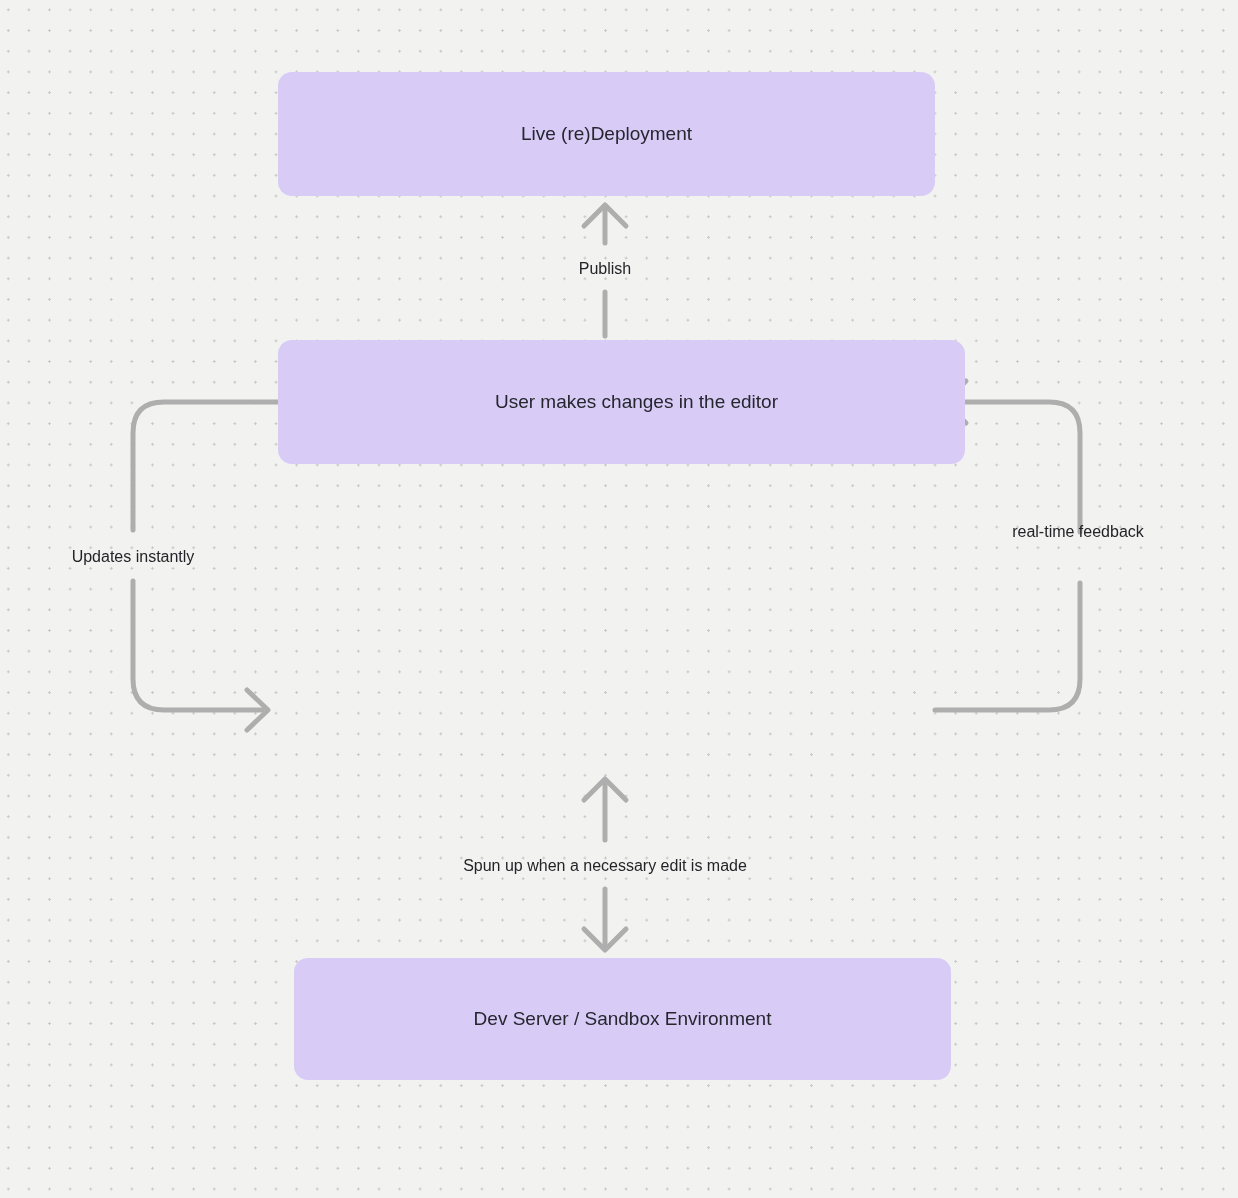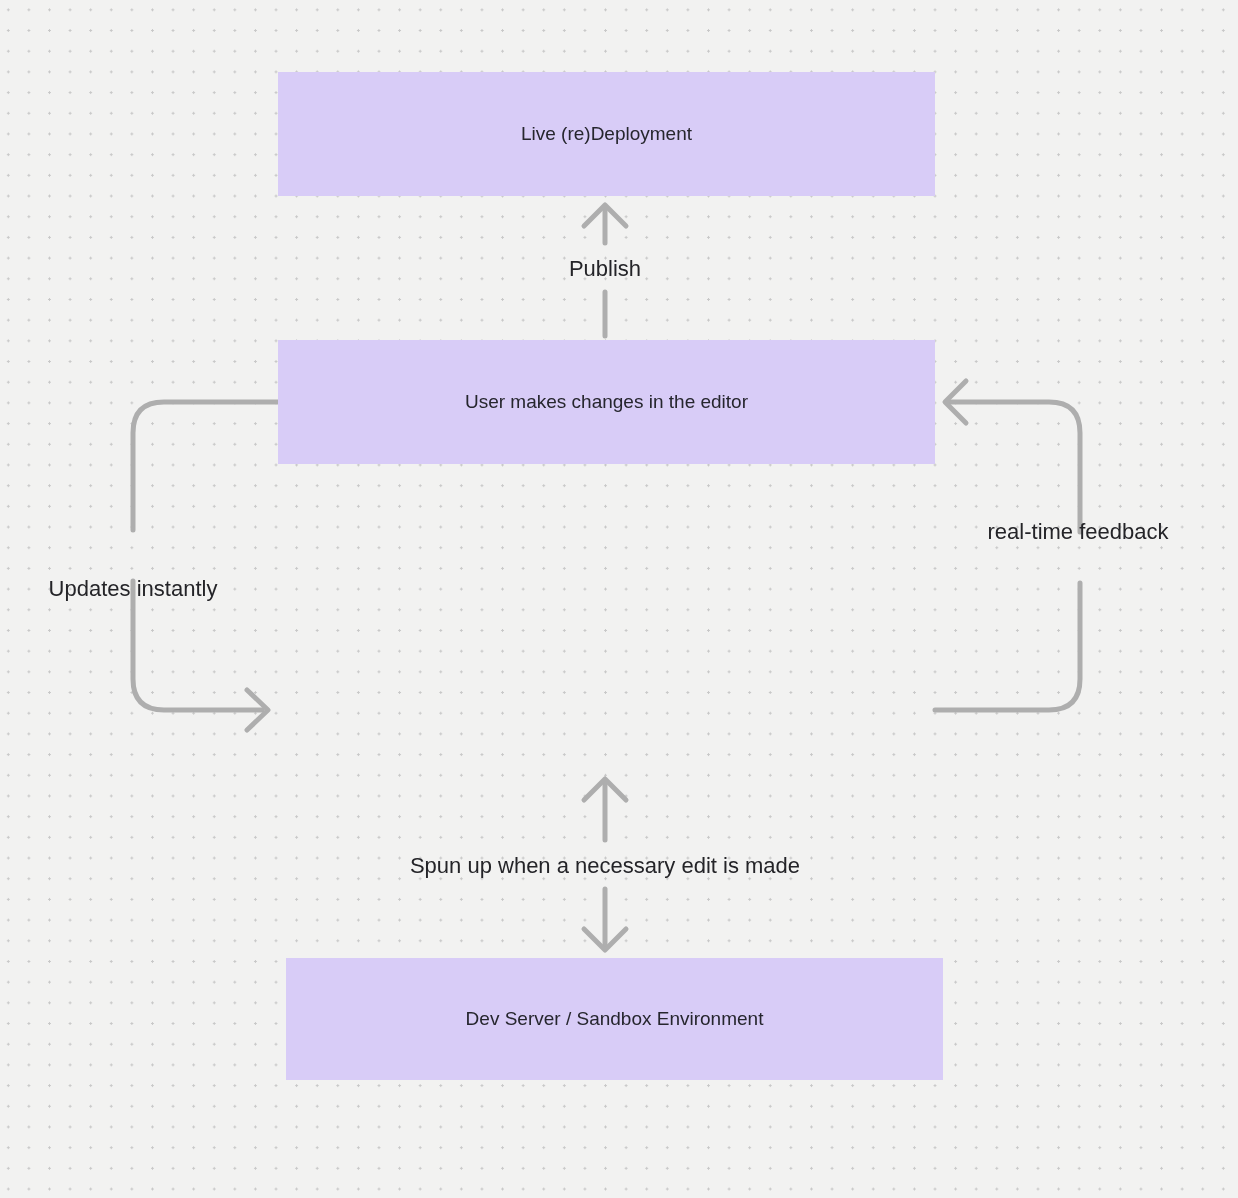--- a/index.html
+++ b/index.html
@@ -27,42 +27,42 @@
   #edges path {
     fill: none;
     stroke: var(--arrow, #aeaeae);
     stroke-width: 5;
     stroke-linecap: round;
     stroke-linejoin: round;
   }
   .node {
     position: absolute;
     background: var(--node-fill, #d8ccf7);
-    border-radius: 0;
+    border-radius: 14px;
     display: flex;
     align-items: center;
     justify-content: center;
     text-align: center;
     color: var(--node-text, #26262e);
     font-size: 19px;
     line-height: 1.3;
   }
   .node-0 { left: 278px; top:  72px; width: 657px; height: 124px; }
-  .node-1 { left: 278px; top: 340px; width: 657px; height: 124px; }
+  .node-1 { left: 278px; top: 340px; width: 657px; height: 124px; padding-left: 30px; }
   .node-2 { left: 278px; top: 650px; width: 657px; height: 122px; }
-  .node-3 { left: 286px; top: 958px; width: 657px; height: 122px; }
+  .node-3 { left: 294px; top: 958px; width: 657px; height: 122px; }
   .edge-label {
     position: absolute;
     transform: translate(-50%, -50%);
     white-space: nowrap;
     color: var(--label-text, #242428);
-    font-size: 22px;
+    font-size: 16px;
   }
   .label-publish  { left:  605px; top: 269px; }
-  .label-updates  { left:  133px; top: 589px; }
+  .label-updates  { left:  133px; top: 557px; }
   .label-feedback { left: 1078px; top: 532px; }
   .label-spunup   { left:  605px; top: 866px; text-align: right; }
 </style>
 </head>
 <body>
 
 <div id="canvas" style="--bg: #f2f2f1; --dot: #c8c8c8; --node-fill: #d8ccf7; --node-text: #26262e; --arrow: #aeaeae; --label-text: #242428; width: 1238px; height: 1198px;">
 
   <svg id="edges" viewBox="0 0 1238 1198" xmlns="http://www.w3.org/2000/svg">
 

